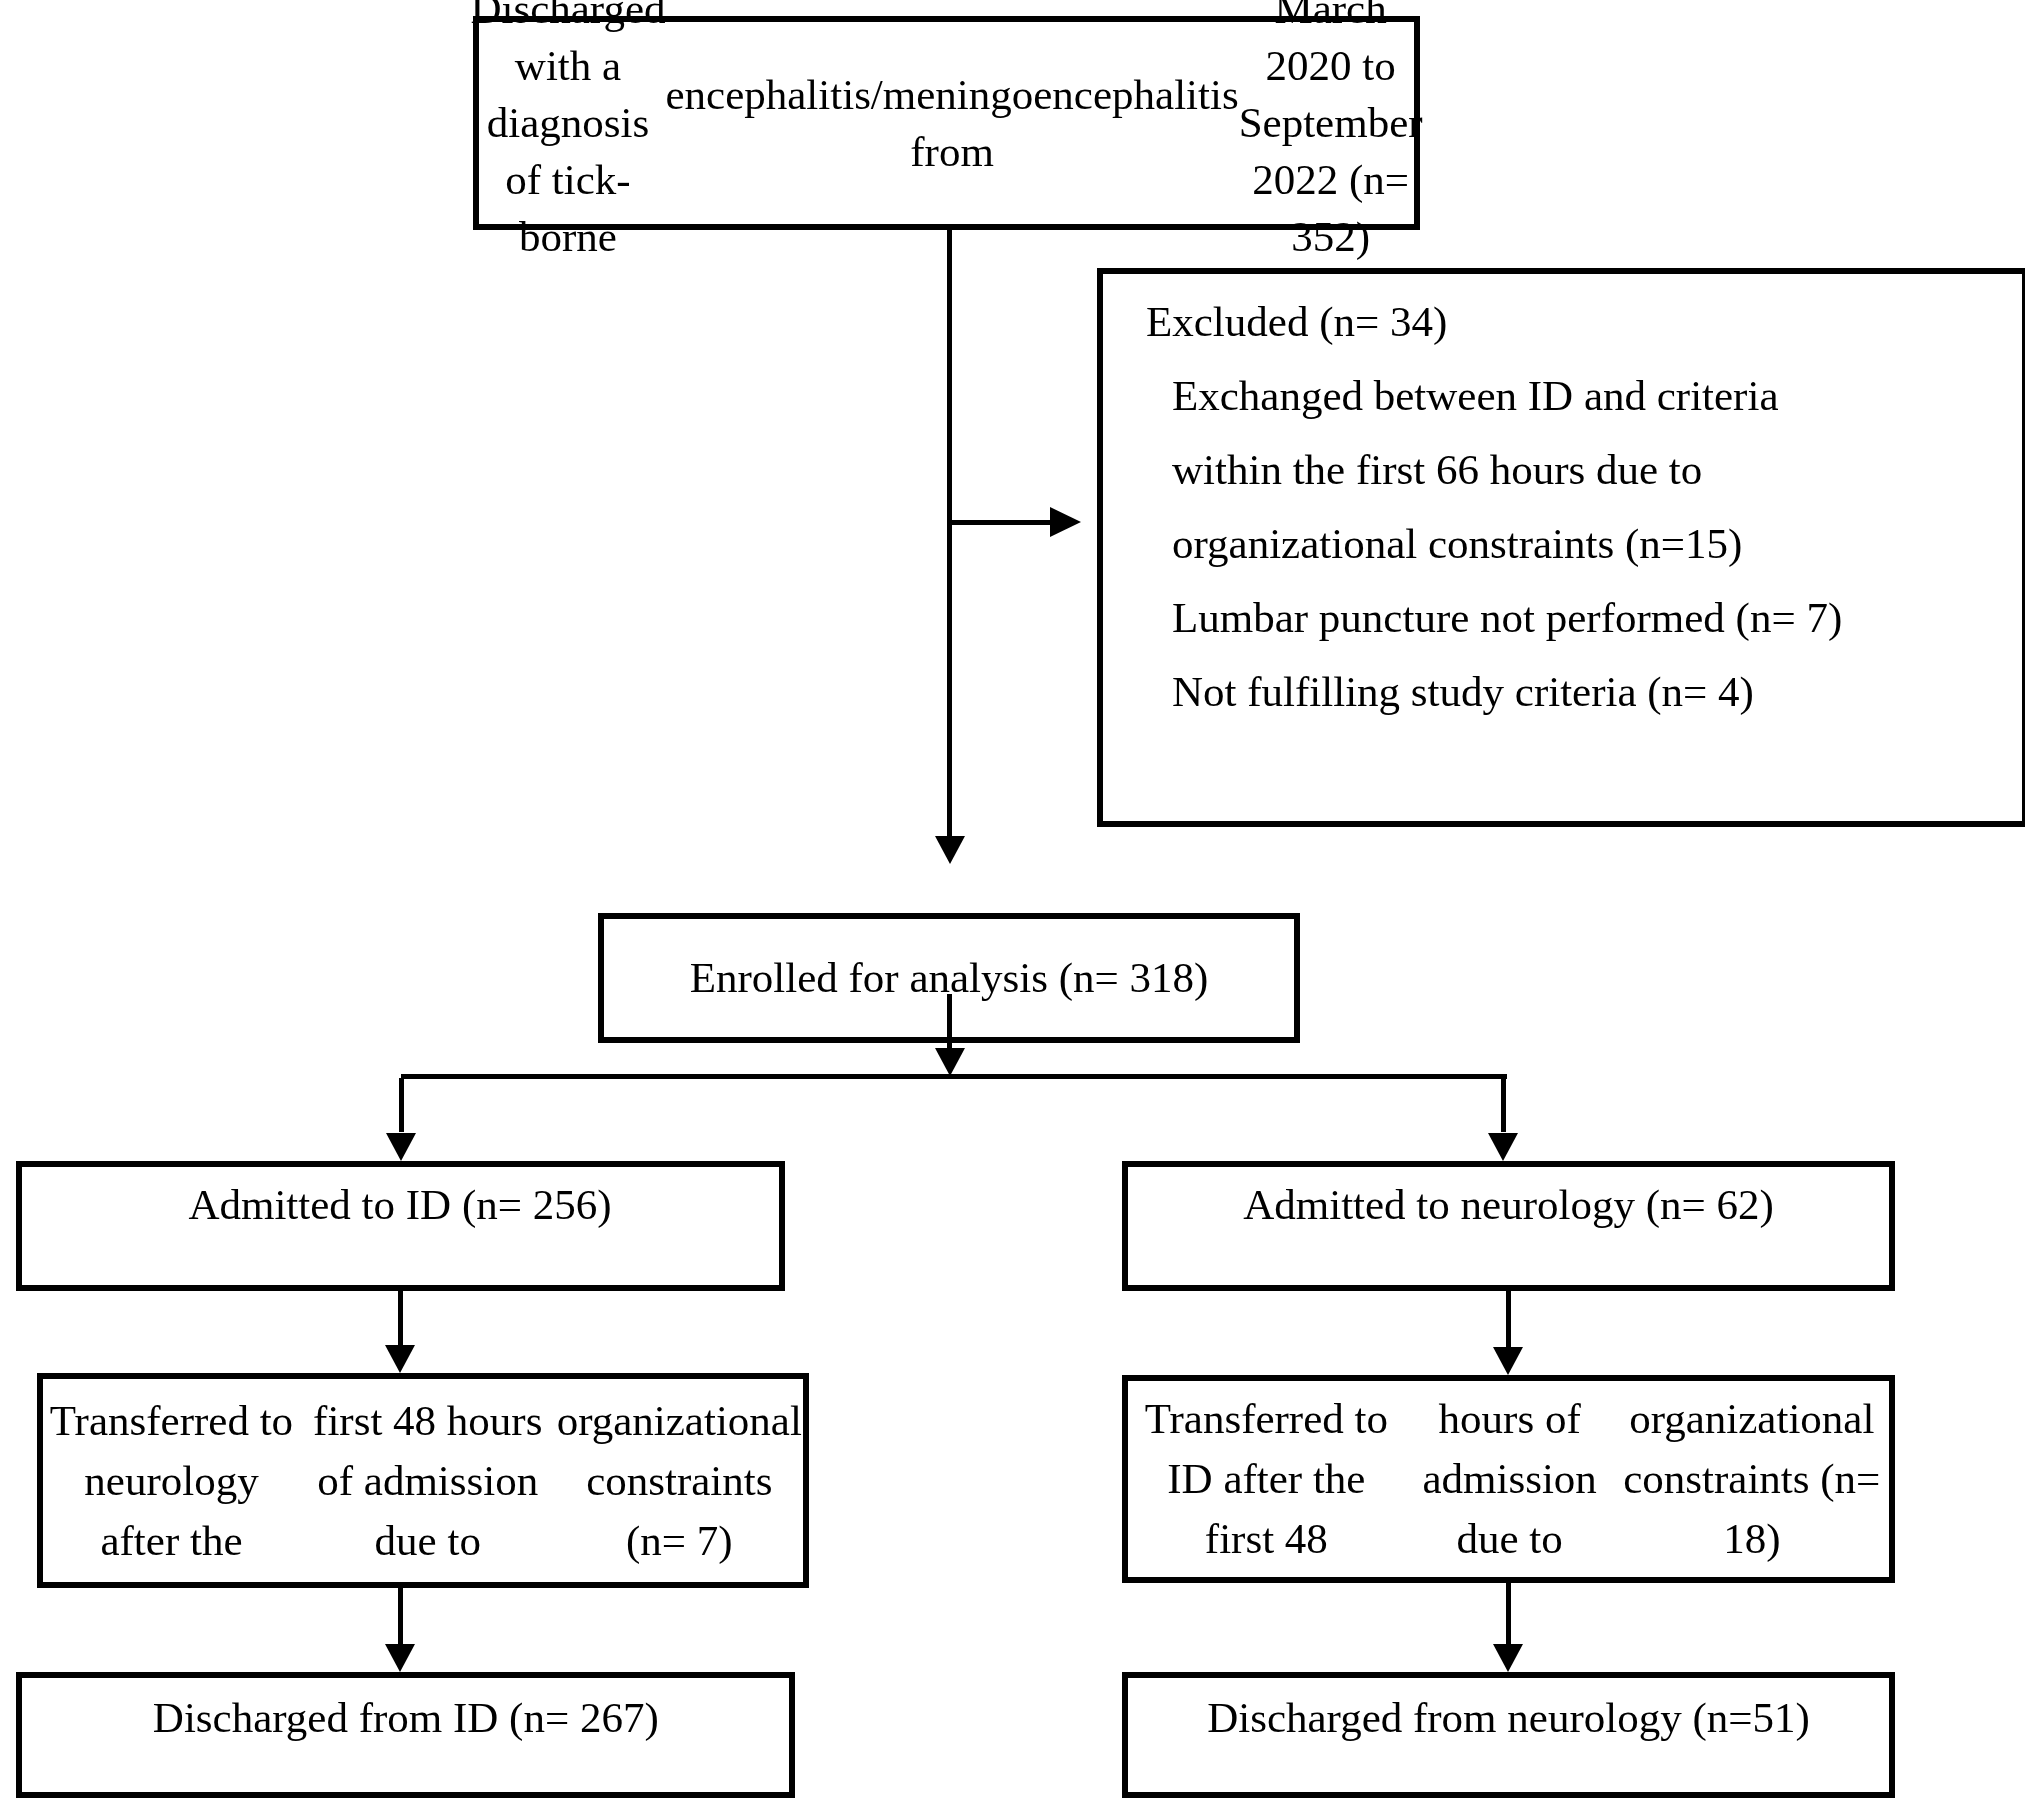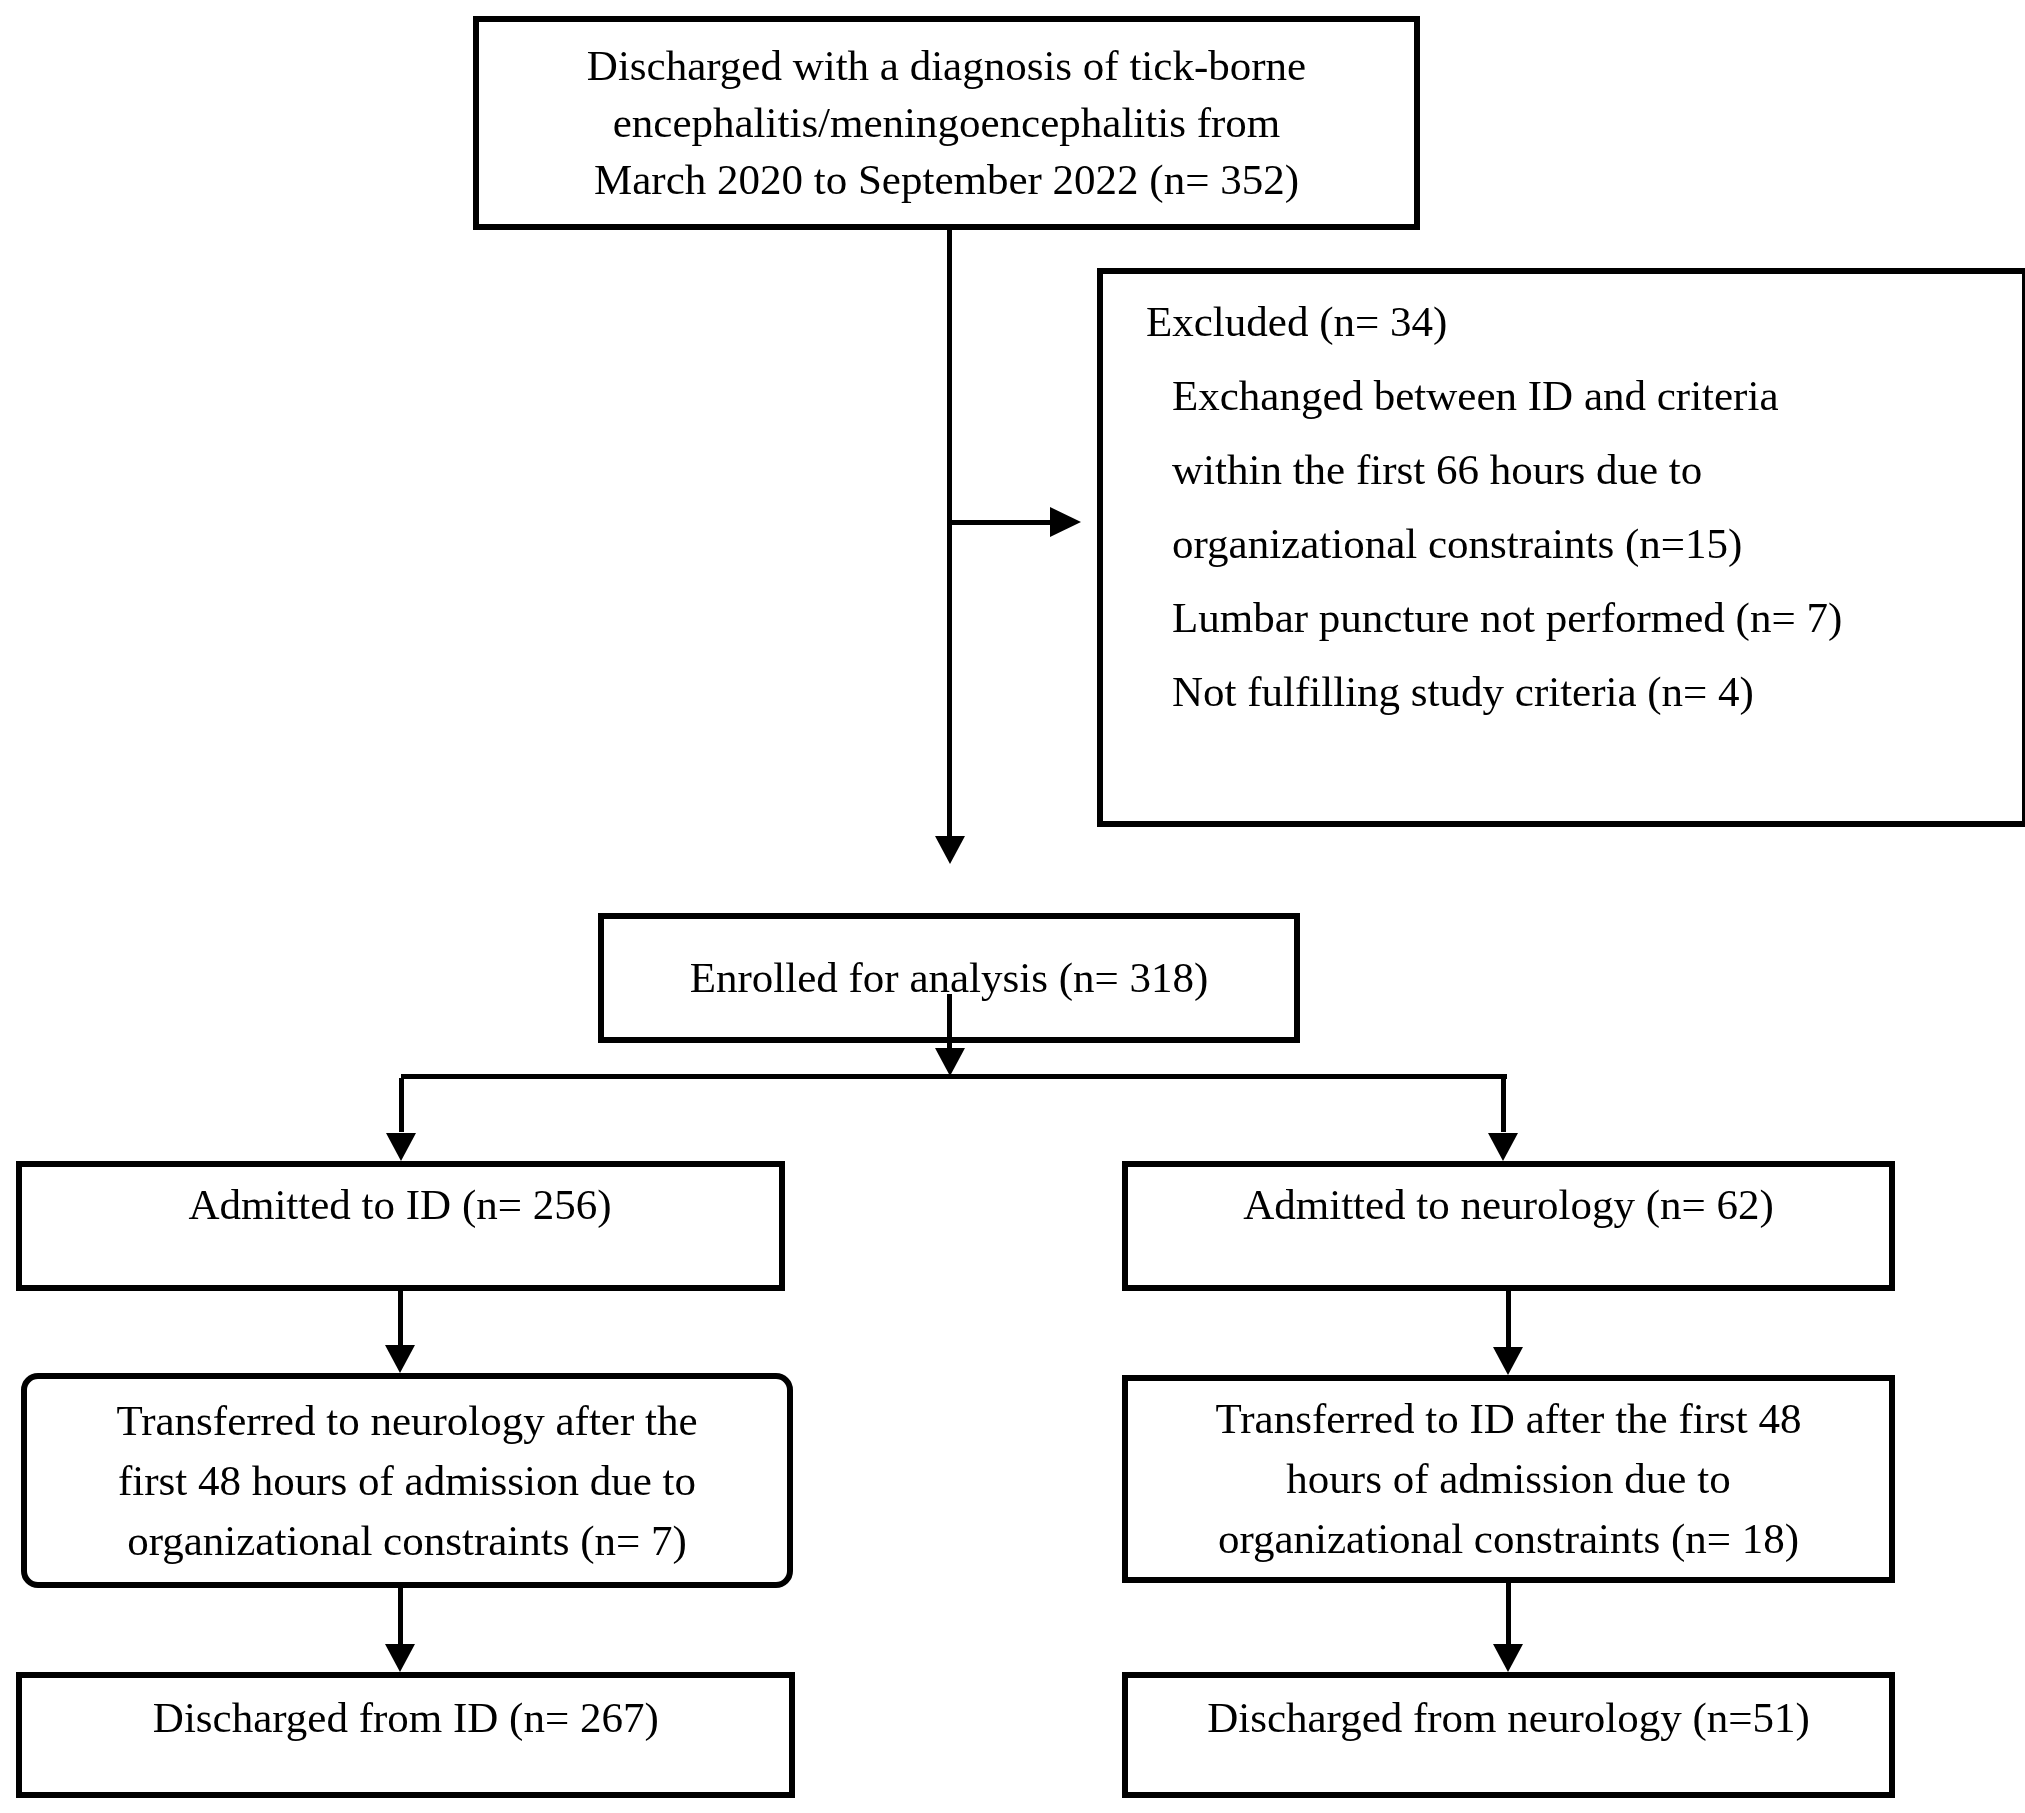--- a/index.html
+++ b/index.html
@@ -10,39 +10,38 @@
     background: #ffffff;
     font-family: "Liberation Serif", "DejaVu Serif", serif;
     color: #000000;
   }
   .box {
     position: absolute;
     box-sizing: border-box;
     border: 6.2px solid #000000;
     background: #ffffff;
     display: flex;
-    flex-direction: column;
     justify-content: center;
     align-items: center;
     text-align: center;
     font-size: 43px;
     line-height: 58px;
   }
   .box-top { left: 473px; top: 15.5px; width: 947px; height: 214px; line-height: 57px; }
   .box-excluded {
     left: 1081px; top: 268px; width: 931px; height: 559px;
     display: block; text-align: left;
     padding: 11px 15.5px 0 43px;
     font-size: 43px; line-height: 74px; margin-left: 16px;
   }
   .box-excluded .excl-item { margin-left: 26px; }
   .box-enrolled { left: 598px; top: 913px; width: 702px; height: 130px; }
   .box-admitted-id { left: 15.5px; top: 1161px; width: 769px; height: 130px; padding-bottom: 43px; }
   .box-admitted-neuro { left: 1122px; top: 1161px; width: 773px; height: 130px; padding-bottom: 43px; }
-  .box-trans-neuro { left: 21px; top: 1373px; width: 772px; height: 215px; line-height: 60px; border-radius: 17px; }
+  .box-trans-neuro { left: 37px; top: 1373px; width: 772px; height: 215px; line-height: 60px; }
   .box-trans-id { left: 1122px; top: 1375px; width: 773px; height: 208px; line-height: 60px; }
   .box-disch-id { left: 16.3px; top: 1672px; width: 779px; height: 126px; padding-bottom: 35px; }
   .box-disch-neuro { left: 1122px; top: 1672px; width: 773px; height: 126px; padding-bottom: 35px; }
 
   .cline { position: absolute; background: #000000; }
   .arrow-down {
     position: absolute; width: 0; height: 0;
     border-left: 15.5px solid transparent;
     border-right: 15.5px solid transparent;
     border-top: 28px solid #000000;

